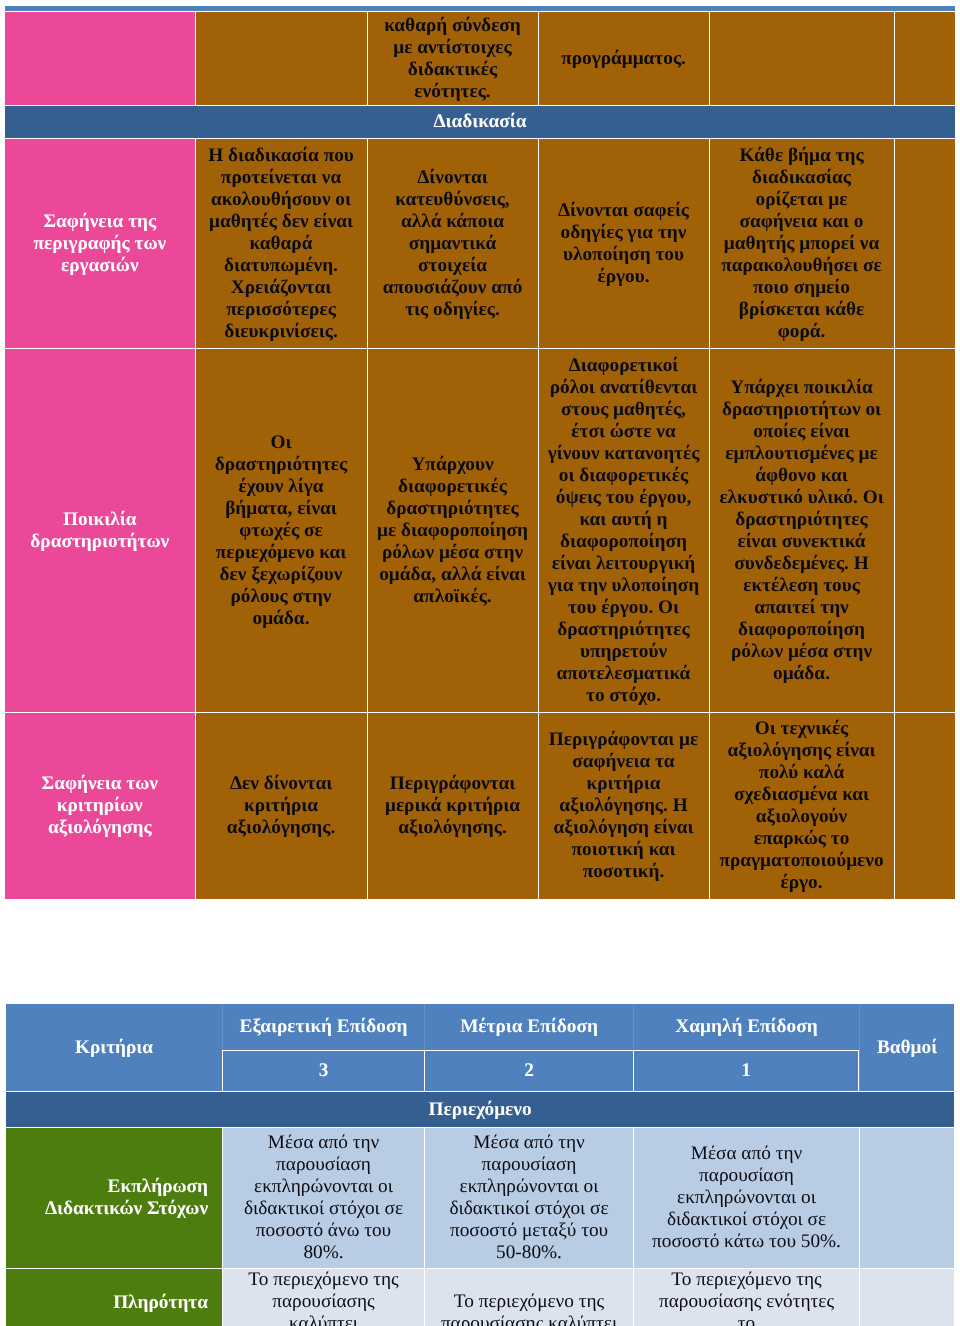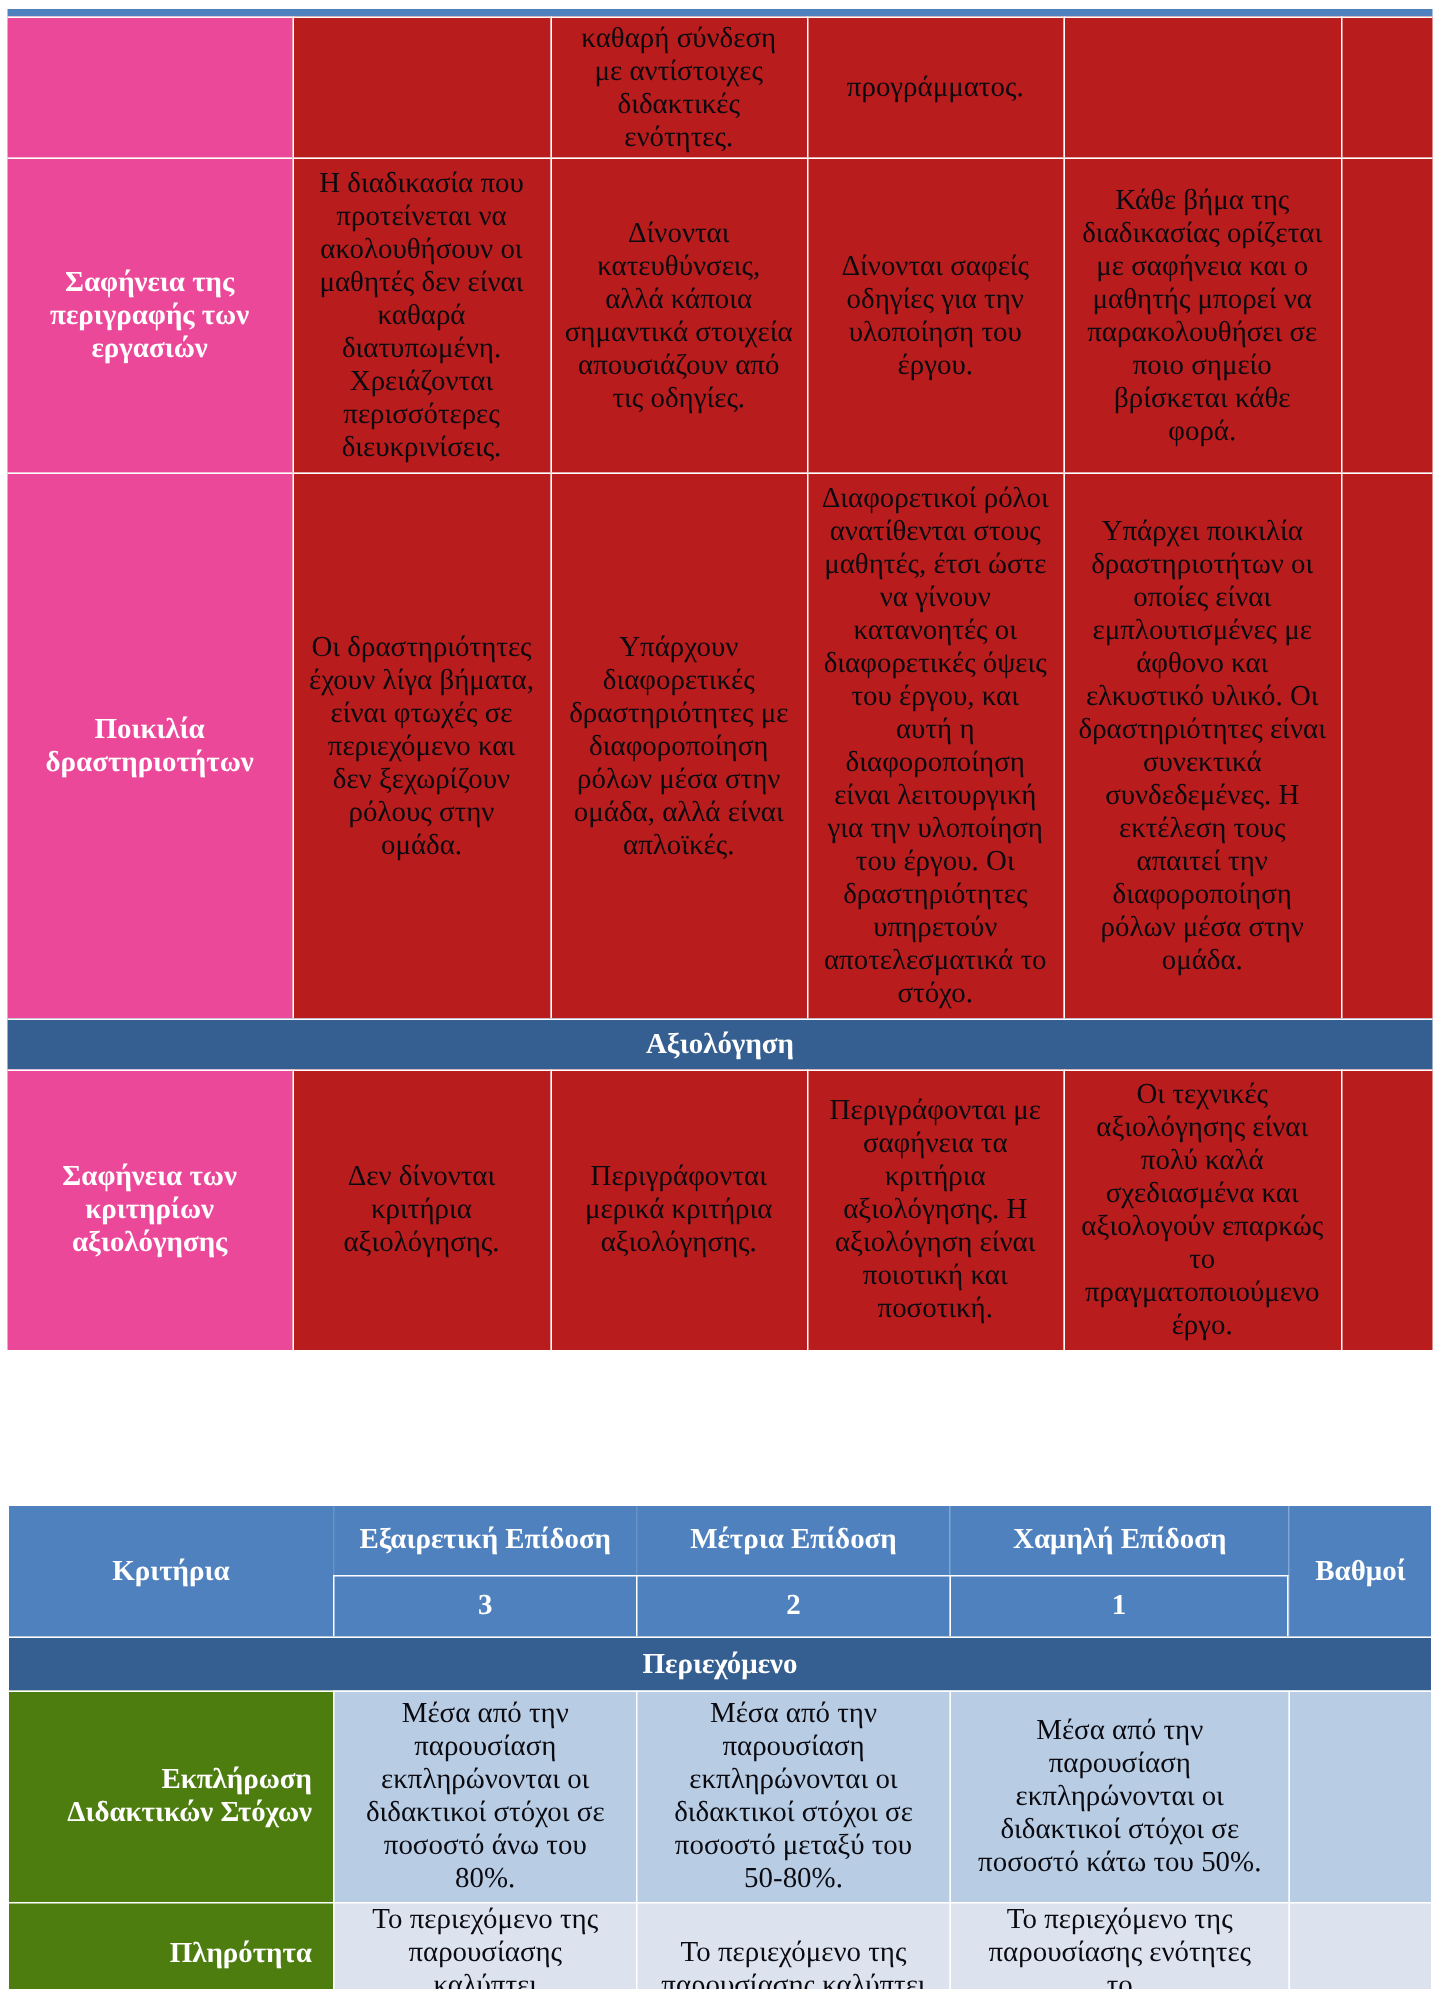--- a/index.html
+++ b/index.html
@@ -6,21 +6,21 @@
   html,body{margin:0;padding:0;}
   body{width:960px;height:1326px;background:#FFFFFE;-webkit-font-smoothing:antialiased;text-rendering:geometricPrecision;
        font-family:"Liberation Serif",serif;overflow:hidden;}
   .page{position:relative;width:960px;height:1326px;background:#FFFFFF;}
   table{border-collapse:separate;border-spacing:0;table-layout:fixed;}
   td{padding:0;vertical-align:middle;text-align:center;}
 
   .t1{position:absolute;left:5px;top:6px;width:950px;border-top:5px solid #4E81BD;}
   .t1 td{font-size:19.3px;line-height:22px;color:#0A0A10;padding:0 9px;}
   .t1 td.crit1{background:#ec4899;color:#fff;font-weight:bold;}
-  .t1 td.body1{background:#b91c1c;}
+  .t1 td.body1{background:#a16207;font-weight:bold;}
   .t1 td.sect1{background:#365F91;color:#fff;font-weight:bold;}
   .vs{border-left:1.4px solid #FFFFFF;}
   .hs{border-top:1.4px solid #FFFFFF;}
 
   .caption{position:absolute;left:0;top:945px;width:960px;text-align:center;
            font-style:italic;font-size:19.2px;line-height:22px;color:#000;}
 
   .t2{position:absolute;left:6px;top:1004px;width:948px;}
   .t2 td{font-size:19.3px;line-height:22px;color:#0A0A10;padding:0 14px;}
   .t2 td.hd2{background:#4E81BD;color:#fff;font-weight:bold;}
@@ -49,38 +49,38 @@
       </colgroup>
 <tbody>
         <tr style="height:94px">
   <td class="crit1 hs"></td>
   <td class="body1 vs hs"></td>
   <td class="body1 vs hs">καθαρή σύνδεση με αντίστοιχες διδακτικές ενότητες.</td>
   <td class="body1 vs hs">προγράμματος.</td>
   <td class="body1 vs hs"></td>
   <td class="body1 vs hs"></td>
 </tr>
+<tr style="height:33px">
+  <td class="sect1 hs" colspan="6">Διαδικασία</td>
+</tr>
 <tr style="height:210px">
   <td class="crit1 hs">Σαφήνεια της περιγραφής των εργασιών</td>
   <td class="body1 hs vs">Η διαδικασία που προτείνεται να ακολουθήσουν οι μαθητές δεν είναι καθαρά διατυπωμένη. Χρειάζονται περισσότερες διευκρινίσεις.</td>
   <td class="body1 hs vs">Δίνονται κατευθύνσεις, αλλά κάποια σημαντικά στοιχεία απουσιάζουν από τις οδηγίες.</td>
   <td class="body1 hs vs">Δίνονται σαφείς οδηγίες για την υλοποίηση του έργου.</td>
   <td class="body1 hs vs">Κάθε βήμα της διαδικασίας ορίζεται με σαφήνεια και ο μαθητής μπορεί να παρακολουθήσει σε ποιο σημείο βρίσκεται κάθε φορά.</td>
   <td class="body1 hs vs"></td>
 </tr>
 <tr style="height:364px">
   <td class="crit1 hs">Ποικιλία δραστηριοτήτων</td>
   <td class="body1 hs vs">Οι δραστηριότητες έχουν λίγα βήματα, είναι φτωχές σε περιεχόμενο και δεν ξεχωρίζουν ρόλους στην ομάδα.</td>
   <td class="body1 hs vs">Υπάρχουν διαφορετικές δραστηριότητες με διαφοροποίηση ρόλων μέσα στην ομάδα, αλλά είναι απλοϊκές.</td>
   <td class="body1 hs vs">Διαφορετικοί ρόλοι ανατίθενται στους μαθητές, έτσι ώστε να γίνουν κατανοητές οι διαφορετικές όψεις του έργου, και αυτή η διαφοροποίηση είναι λειτουργική για την υλοποίηση του έργου. Οι δραστηριότητες υπηρετούν αποτελεσματικά το στόχο.</td>
   <td class="body1 hs vs">Υπάρχει ποικιλία δραστηριοτήτων οι οποίες είναι εμπλουτισμένες με άφθονο και ελκυστικό υλικό. Οι δραστηριότητες είναι συνεκτικά συνδεδεμένες. Η εκτέλεση τους απαιτεί την διαφοροποίηση ρόλων μέσα στην ομάδα.</td>
   <td class="body1 hs vs"></td>
-</tr>
-<tr style="height:34px">
-  <td class="sect1 hs" colspan="6">Αξιολόγηση</td>
 </tr>
 <tr style="height:187px">
   <td class="crit1 hs">Σαφήνεια των κριτηρίων αξιολόγησης</td>
   <td class="body1 hs vs">Δεν δίνονται κριτήρια αξιολόγησης.</td>
   <td class="body1 hs vs">Περιγράφονται μερικά κριτήρια αξιολόγησης.</td>
   <td class="body1 hs vs">Περιγράφονται με σαφήνεια τα κριτήρια αξιολόγησης. Η αξιολόγηση είναι ποιοτική και ποσοτική.</td>
   <td class="body1 hs vs">Οι τεχνικές αξιολόγησης είναι πολύ καλά σχεδιασμένα και αξιολογούν επαρκώς το πραγματοποιούμενο έργο.</td>
   <td class="body1 hs vs"></td>
 </tr>
 </tbody>

